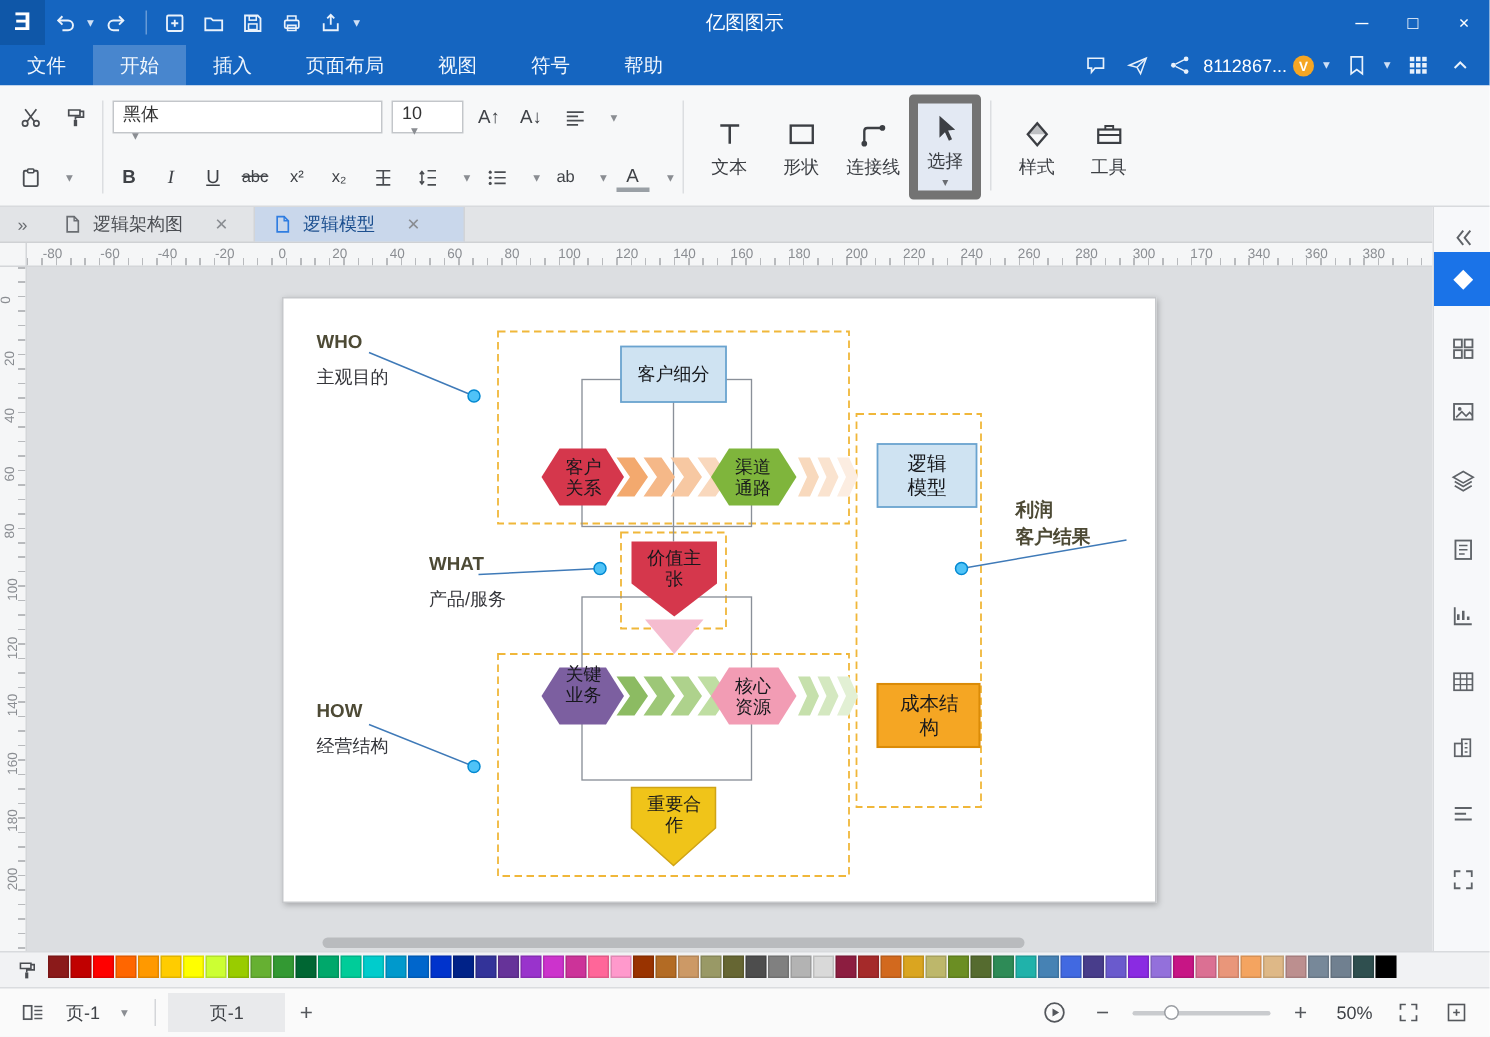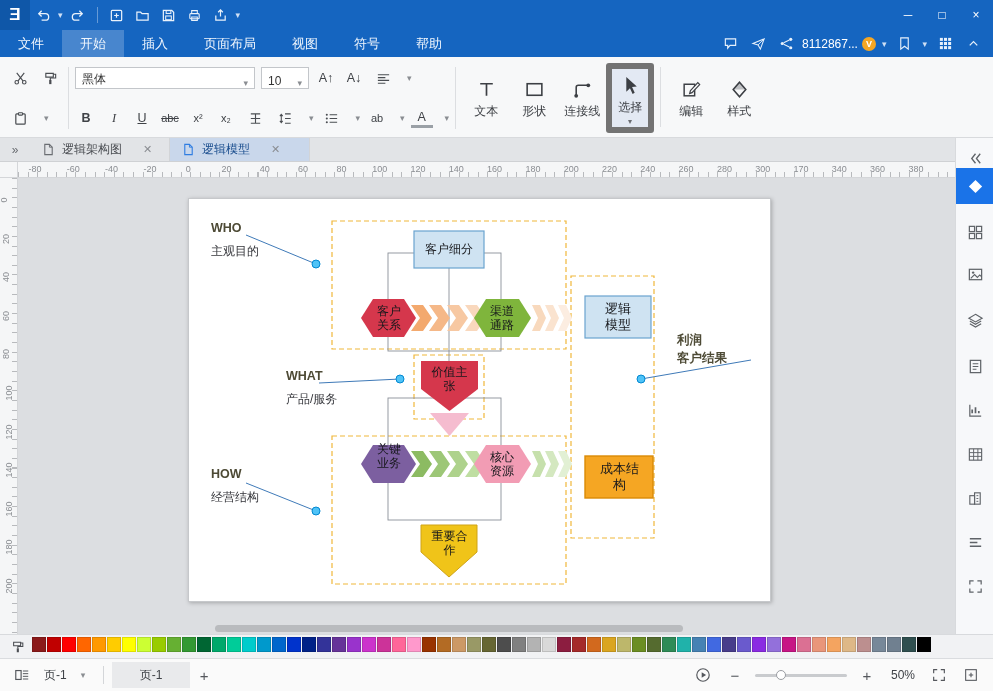--- a/index.html
+++ b/index.html
@@ -27,21 +27,21 @@
   .account { display:flex; align-items:center; gap:4px; font-size:12px; color:#fff; }
   .vip { width:14px; height:14px; border-radius:50%; background:#f5a623; color:#fff; font-size:9px; font-weight:bold; display:flex; align-items:center; justify-content:center; }
 
   
   .ribbon { position:absolute; left:0; top:57px; width:993px; height:81px; background:#f7f8f9; border-bottom:1px solid #d8dadd; display:flex; align-items:stretch; padding:6px 8px 4px 8px; }
   .rsep { width:1px; background:#dcdee1; margin:4px 6px; }
   .rcol2 { display:flex; flex-direction:column; justify-content:space-between; padding:2px 0; }
   .rrow { display:flex; align-items:center; gap:6px; height:26px; }
   .rbtn { min-width:24px; height:24px; display:flex; align-items:center; justify-content:center; color:#4a4d52; border-radius:2px; font-size:13px; }
   .rbtn svg { width:15px; height:15px; }
-  .combo { border:1px solid #c3c6ca; background:#fff; height:22px; display:flex; align-items:flex-end; justify-content:space-between; padding:0 6px; font-size:12px; color:#333; }
+  .combo { border:1px solid #c3c6ca; background:#fff; height:22px; display:flex; align-items:flex-start; justify-content:space-between; padding:0 6px; font-size:12px; color:#333;flex-direction:column; }
   .car { color:#8a8d92; font-size:9px; margin-left:6px; }
   .fmt { font-size:12.5px; color:#3f4247; min-width:22px; height:22px; display:flex; align-items:center; justify-content:center; }
   .bigbtns { display:flex; align-items:stretch; }
   .bigbtn { width:48px; display:flex; flex-direction:column; align-items:center; justify-content:center; gap:3px; color:#3c3f44; font-size:12px; border-radius:3px; padding-top:2px; }
   .bigbtn svg { width:21px; height:21px; }
   .bigbtn.active { background:#e3e9f3; border:6px solid #737373; }
   .bigbtn .bcar { font-size:8px; color:#6a6d72; line-height:5px; }
 
   
   .doctabs { position:absolute; left:0; top:138px; width:955px; height:24px; background:#e2e4e7; border-bottom:1px solid #cfd1d4; display:flex; align-items:stretch; font-size:12px; color:#4a4d52; }
@@ -315,20 +315,21 @@
       <svg>
         <use href="#i-print"></use>
       </svg>
     </span>
   <span class="tbtn">
       <svg>
         <use href="#i-export"></use>
       </svg>
     </span>
   <span class="tcar">▾</span>
+  <div class="ttitle">亿图图示</div>
   <div class="winbtns">
     <span class="winbtn">─</span>
     <span class="winbtn">□</span>
     <span class="winbtn">×</span>
   </div>
 </div>
 
 <div class="menubar">
   <div class="mtab">文件</div>
   <div class="mtab active">开始</div>
@@ -473,29 +474,29 @@
     <div class="bigbtn active">
       <svg>
           <use href="#i-cursor"></use>
         </svg>
       <span>选择</span>
       <span class="bcar">▾</span>
     </div>
     <div class="rsep" style="height:60px"></div>
     <div class="bigbtn">
       <svg>
-          <use href="#i-edit"></use>
-        </svg>
-      <span>编辑</span>
+          <use href="#i-style"></use>
+        </svg>
+      <span>样式</span>
     </div>
     <div class="bigbtn">
       <svg>
-          <use href="#i-style"></use>
-        </svg>
-      <span>样式</span>
+          <use href="#i-toolbox"></use>
+        </svg>
+      <span>工具</span>
     </div>
   </div>
 </div>
 
 <div class="doctabs">
   <span class="dmore">»</span>
   <div class="dtab">
     <svg style="color:#6a6d72">
         <use href="#i-docpage"></use>
       </svg>

